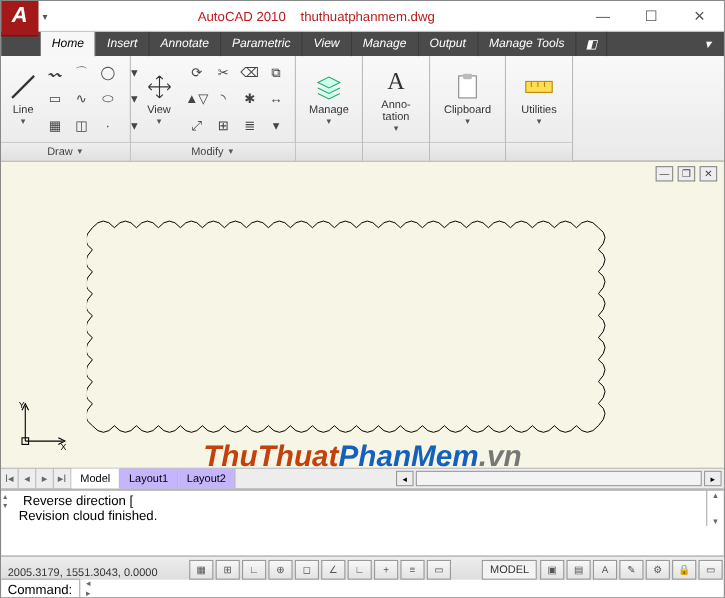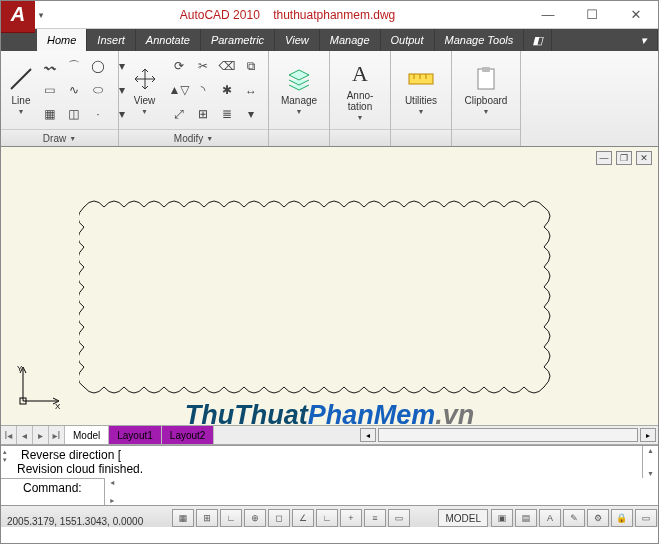--- a/index.html
+++ b/index.html
@@ -29,35 +29,35 @@
   .grid-tools { display:grid; grid-template-columns: repeat(4, 22px); grid-auto-rows:22px; gap:2px;}
   .grid-tools .tbtn, .tbtn { width:22px;height:22px;border:1px solid transparent;display:flex;align-items:center;justify-content:center;font-size:12px;color:#444;}
 
   
   .workspace { position:relative; background:#f7f5e6; height: 278px; }
   .mdi-ctrl { position:absolute; top:4px; right:6px; display:flex; gap:4px; }
   .mdi-ctrl span{ width:16px;height:14px;border:1px solid #888;font-size:9px;display:flex;align-items:center;justify-content:center;color:#444;background:#eee;}
   .revcloud { position:absolute; left:78px; top:50px; width:478px; height:200px; }
   .ucs { position:absolute; left:14px; bottom:14px; font-size:9px; color:#000;}
   .watermark { position:absolute; left:50%; bottom:-6px; transform:translateX(-50%); font-size:27px; font-weight:bold; font-style:italic; white-space:nowrap;}
-  .watermark .r{color:#0c4a6e;} .watermark .b{color:#1560bd;} .watermark .g{color:#777;}
+  .watermark .r{color:#c2410c;} .watermark .b{color:#1560bd;} .watermark .g{color:#777;}
 
   
   .layout-tabs { height:20px; background:#ededed; border-top:1px solid #aaa; border-bottom:1px solid #aaa; display:flex; align-items:center; font-size:10px;}
   .layout-tabs .navbtn{width:16px;text-align:center;color:#666;border-right:1px solid #bbb;height:100%;display:flex;align-items:center;justify-content:center;}
-  .ltab{padding:0 8px;height:100%;display:flex;align-items:center;border-right:1px solid #bbb;background:#a21caf;}
+  .ltab{padding:0 8px;height:100%;display:flex;align-items:center;border-right:1px solid #bbb;background:#c4b5fd;}
   .ltab.active{background:#fff;}
   .hscroll{flex:1;display:flex;align-items:center;justify-content:flex-end;padding-right:2px;gap:2px;}
   .hscroll .sbtn{width:16px;height:14px;border:1px solid #999;background:#eee;font-size:8px;display:flex;align-items:center;justify-content:center;}
 
   
-  .cmd { height:60px; border-top:1px solid #999; font-family: "Courier New", monospace; font-size:12px; display:flex; flex-direction:column;}
+  .cmd { height:60px; border-top:1px solid #999; font-family: "Courier New", monospace; font-size:12px; display:flex; flex-direction:column;gap:48px;}
   .cmd-hist { flex:1; padding:2px 6px; color:#000; overflow:hidden; position:relative;}
   .cmd-hist .navbtn{position:absolute;left:2px;top:2px;display:flex;flex-direction:column;font-size:7px;color:#666;}
-  .cmd-line { height:18px; border-top:1px solid #aaa; padding:1px 22px; display:flex;align-items:center;}
+  .cmd-line { height:18px; border-top:1px solid #aaa; padding:1px 6px; display:flex;align-items:center;}
   .cmd-scroll{width:16px;display:flex;flex-direction:column;justify-content:space-between;border-left:1px solid #aaa;}
   .cmd-scroll span{font-size:8px;text-align:center;color:#666;}
   .cmd-wrap{display:flex;flex:1;}
 
   
   .status { height:22px; background:linear-gradient(#eee,#ddd); border-top:1px solid #999; display:flex; align-items:flex-end; font-size:10px; color:#333;}
   .status .coords{padding:0 6px; width:170px;}
   .status .sb{width:22px;height:18px;border:1px solid #999;margin:0 1px;background:linear-gradient(#f7f7f7,#e3e3e3);display:flex;align-items:center;justify-content:center;font-size:9px;color:#555;}
   .status .model-ind{padding:0 6px;border:1px solid #999;height:18px;display:flex;align-items:center;background:#f3f3f3;margin:0 2px;}
   .status .spacer{flex:1;}
@@ -182,46 +182,46 @@
           <span class="tri">▼</span>
     </div>
   </div>
       <div class="panel-title"></div>
     </div>
 
 
 
   <div class="panel">
       <div class="panel-body">
+    <div class="bigbtn" style="width:56px">
+      <span class="ico">
+            <svg width="22" height="26">
+              <rect x="3" y="3" width="16" height="20" fill="#fff" stroke="#888"></rect>
+              <rect x="7" y="1" width="8" height="5" rx="1" fill="#bbb"></rect>
+            </svg>
+          </span>
+      <span>Clipboard</span>
+          <span class="tri">▼</span>
+    </div>
+  </div>
+      <div class="panel-title"></div>
+    </div>
+
+  <div class="panel">
+      <div class="panel-body">
     <div class="bigbtn">
       <span class="ico">
             <svg width="26" height="12">
               <rect x="1" y="1" width="24" height="10" fill="#fd5" stroke="#b80"></rect>
               <line x1="6" y1="1" x2="6" y2="6" stroke="#b80"></line>
               <line x1="12" y1="1" x2="12" y2="6" stroke="#b80"></line>
               <line x1="18" y1="1" x2="18" y2="6" stroke="#b80"></line>
             </svg>
           </span>
       <span>Utilities</span>
-          <span class="tri">▼</span>
-    </div>
-  </div>
-      <div class="panel-title"></div>
-    </div>
-
-  <div class="panel">
-      <div class="panel-body">
-    <div class="bigbtn" style="width:56px">
-      <span class="ico">
-            <svg width="22" height="26">
-              <rect x="3" y="3" width="16" height="20" fill="#fff" stroke="#888"></rect>
-              <rect x="7" y="1" width="8" height="5" rx="1" fill="#bbb"></rect>
-            </svg>
-          </span>
-      <span>Clipboard</span>
           <span class="tri">▼</span>
     </div>
   </div>
       <div class="panel-title"></div>
     </div>
 </div>
 
 <div class="workspace">
   <div class="mdi-ctrl">
     <span>—</span>

